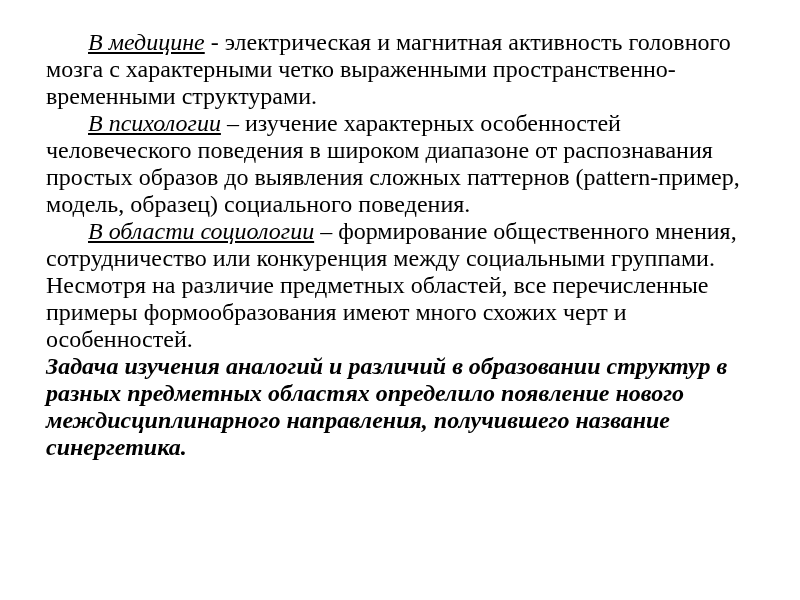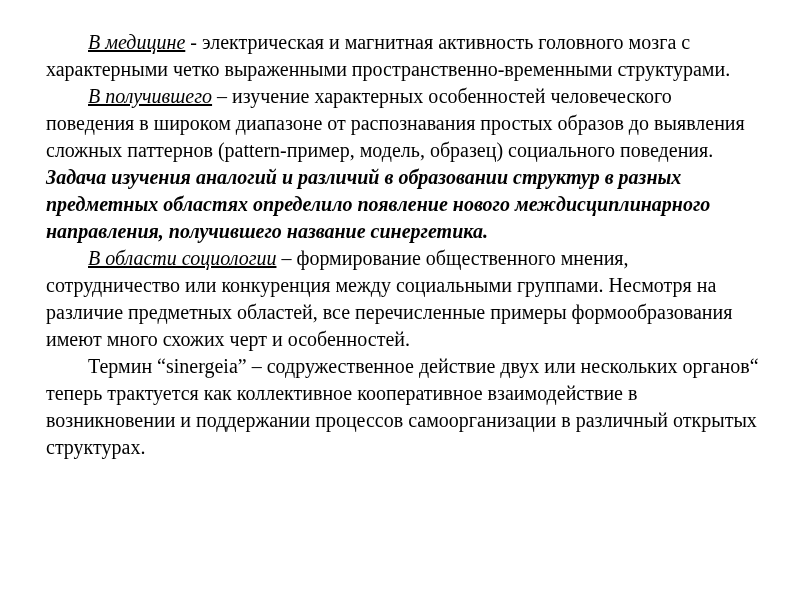--- a/index.html
+++ b/index.html
@@ -14,21 +14,21 @@
     background: #ffffff;
     overflow: hidden;
     font-family: "Liberation Serif", "DejaVu Serif", serif;
   }
   .textblock {
     position: absolute;
     left: 46px;
     top: 29px;
     width: 718px;
     color: #000000;
-    font-size: 20px;
+    font-size: 24px;
     line-height: 27px;
     text-align: left;
   }
   p.para {
     margin: 0;
     padding: 0;
   }
   p.indent {
     text-indent: 42px;
   }
@@ -42,23 +42,22 @@
   }
 </style>
 </head>
 <body>
 
 <div class="slide">
   <div class="textblock">
 
     <p class="para indent"><span class="lead-term">В медицине</span><span> - электрическая и магнитная активность головного мозга с характерными четко выраженными пространственно-временными структурами.</span></p>
 
-    <p class="para indent"><span class="lead-term">В получившего</span><span> – изучение характерных особенностей человеческого поведения в широком диапазоне от распознавания простых образов до выявления сложных паттернов (pattern-пример, модель, образец) социального поведения.</span></p>
+    <p class="para indent"><span class="lead-term">В психологии</span><span> – изучение характерных особенностей человеческого поведения в широком диапазоне от распознавания простых образов до выявления сложных паттернов (pattern-пример, модель, образец) социального поведения.</span></p>
+
+    <p class="para indent"><span class="lead-term">В области социологии</span><span> – формирование общественного мнения, сотрудничество или конкуренция между социальными группами. Несмотря на различие предметных областей, все перечисленные примеры формообразования имеют много схожих черт и особенностей.</span></p>
 
     <p class="para bold-italic"><span>Задача изучения аналогий и различий в образовании структур в разных предметных областях определило появление нового междисциплинарного направления, получившего название синергетика.</span></p>
 
-    <p class="para indent"><span class="lead-term">В области социологии</span><span> – формирование общественного мнения, сотрудничество или конкуренция между социальными группами. Несмотря на различие предметных областей, все перечисленные примеры формообразования имеют много схожих черт и особенностей.</span></p>
-
-    <p class="para indent"><span>Термин “sinergeia” – содружественное действие двух или нескольких органов“ теперь трактуется как коллективное кооперативное взаимодействие в возникновении и поддержании процессов самоорганизации в различный открытых структурах.</span></p>
 
 
   </div>
 </div>
 
 </body></html>

